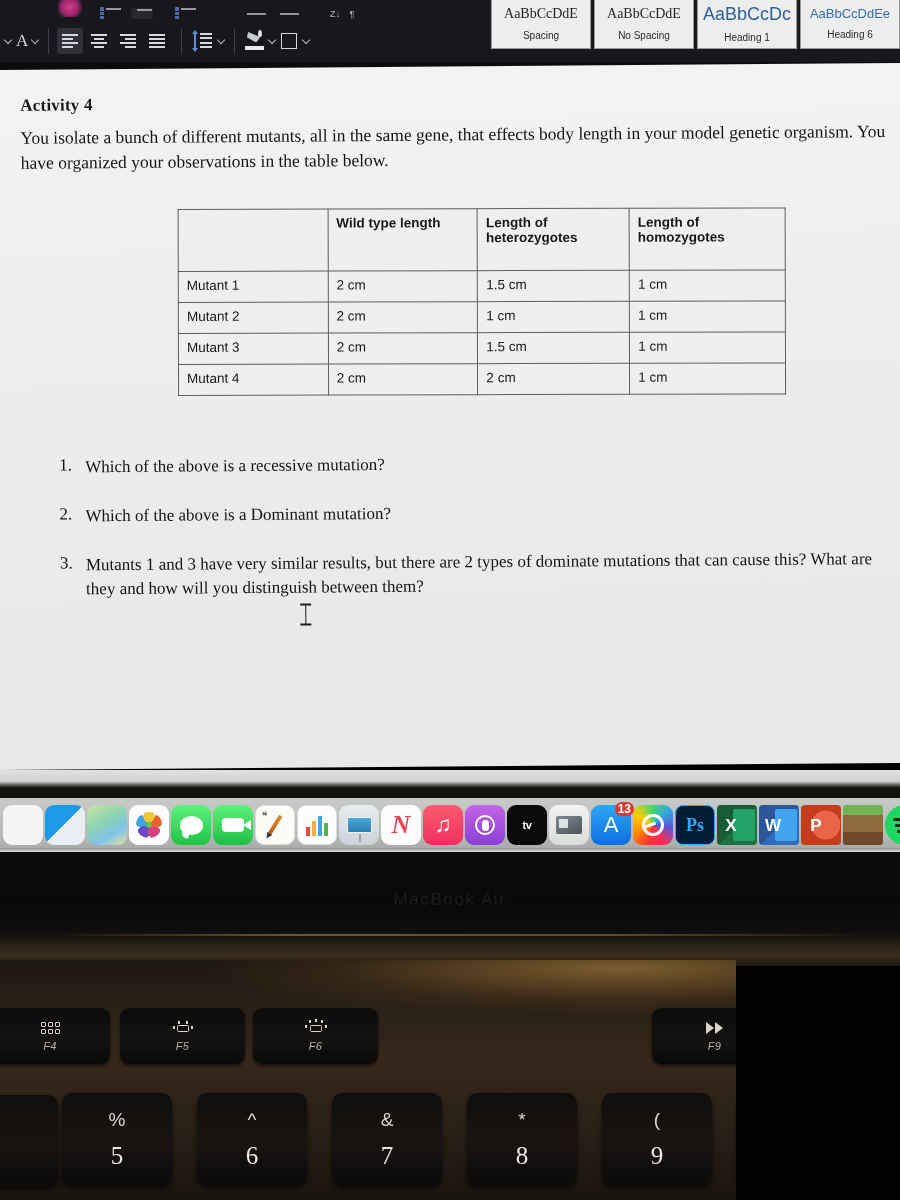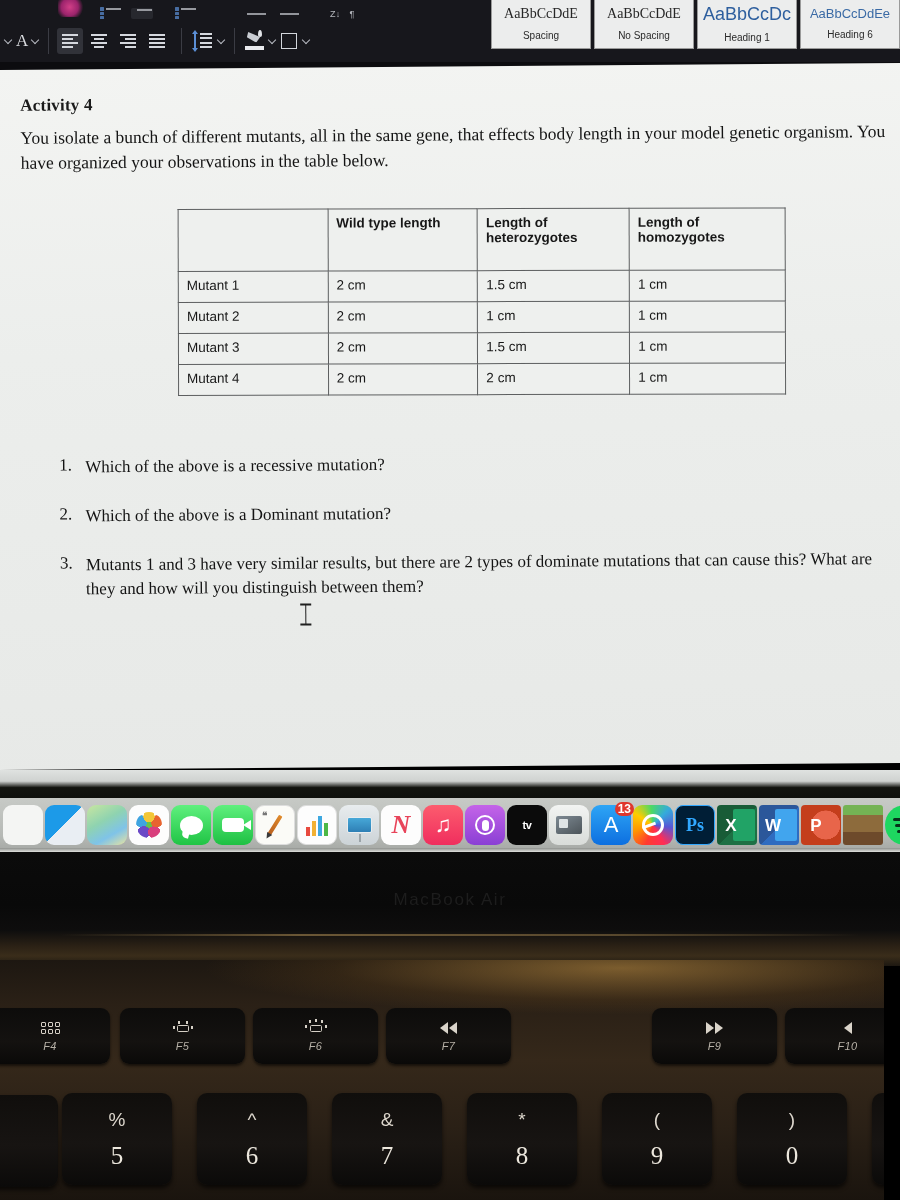--- a/index.html
+++ b/index.html
@@ -336,21 +336,21 @@
     position: absolute; left: 0; top: 930px; width: 900px; height: 36px;
     background: linear-gradient(to bottom, #0d0d0d 0%, #2b2115 45%, #3a2d1a 72%, #1d1811 100%);
   }
   .hinge::after {
     content:""; position:absolute; left:60px; right:40px; top:4px; height:2px;
     background: linear-gradient(to right, rgba(180,140,80,0), rgba(210,170,100,.45) 30%, rgba(210,170,100,.35) 70%, rgba(180,140,80,0));
   }
 
   
   .kbd {
-    position: absolute; left: 0; top: 960px; width: 884px; height: 240px;
+    position: absolute; left: 0; top: 960px; width: 736px; height: 240px;
     background: linear-gradient(to bottom, #1d1711 0%, #2a2016 18%, #35281a 42%, #2a2016 70%, #1a140e 100%);
     overflow: hidden;
   }
   .kbd-glow {
     position: absolute; left: 0; top: 0; width: 900px; height: 70px;
     background: radial-gradient(ellipse 520px 58px at 620px 8px, rgba(235,175,80,.45), rgba(180,120,40,.12) 55%, transparent 80%);
   }
   .fkey {
     position: absolute; height: 56px; border-radius: 9px;
     background: linear-gradient(to bottom, #0d0c0b 0%, #141210 60%, #0a0908 100%);
@@ -708,27 +708,20 @@
           <span class="kb"></span>
           <span class="ray" style="left:0px;top:4px;"></span>
           <span class="ray" style="right:0px;top:4px;"></span>
           <span class="ray" style="left:4px;top:-1px;"></span>
           <span class="ray" style="right:4px;top:-1px;"></span>
           <span class="ray" style="left:10px;top:-2px;"></span>
         </span>
       </span>
       <span class="flabel">F6</span>
     </div>
-    <div class="fkey" style="left:386px; top:48px; width:125px;">
-      <span class="fico ic-rewind">
-        <span class="tri-l"></span>
-          <span class="tri-l"></span>
-      </span>
-      <span class="flabel">F7</span>
-    </div>
     <div class="fkey" style="left:652px; top:48px; width:125px;">
       <span class="fico ic-ff">
         <span class="tri-r"></span>
           <span class="tri-r"></span>
       </span>
       <span class="flabel">F9</span>
     </div>
     <div class="fkey" style="left:785px; top:48px; width:125px;">
       <span class="fico ic-mute">
         <span class="spk"></span>

